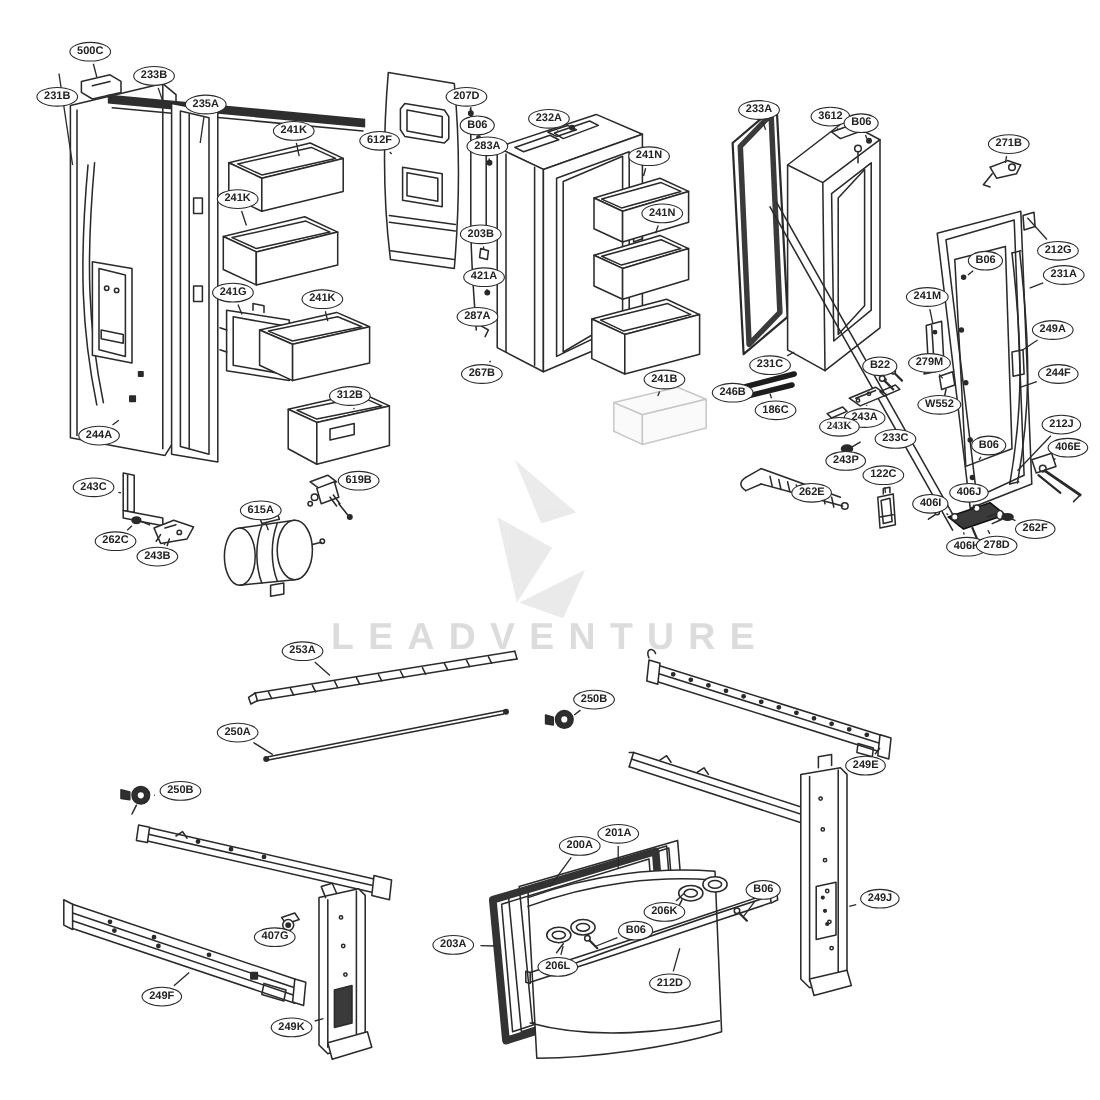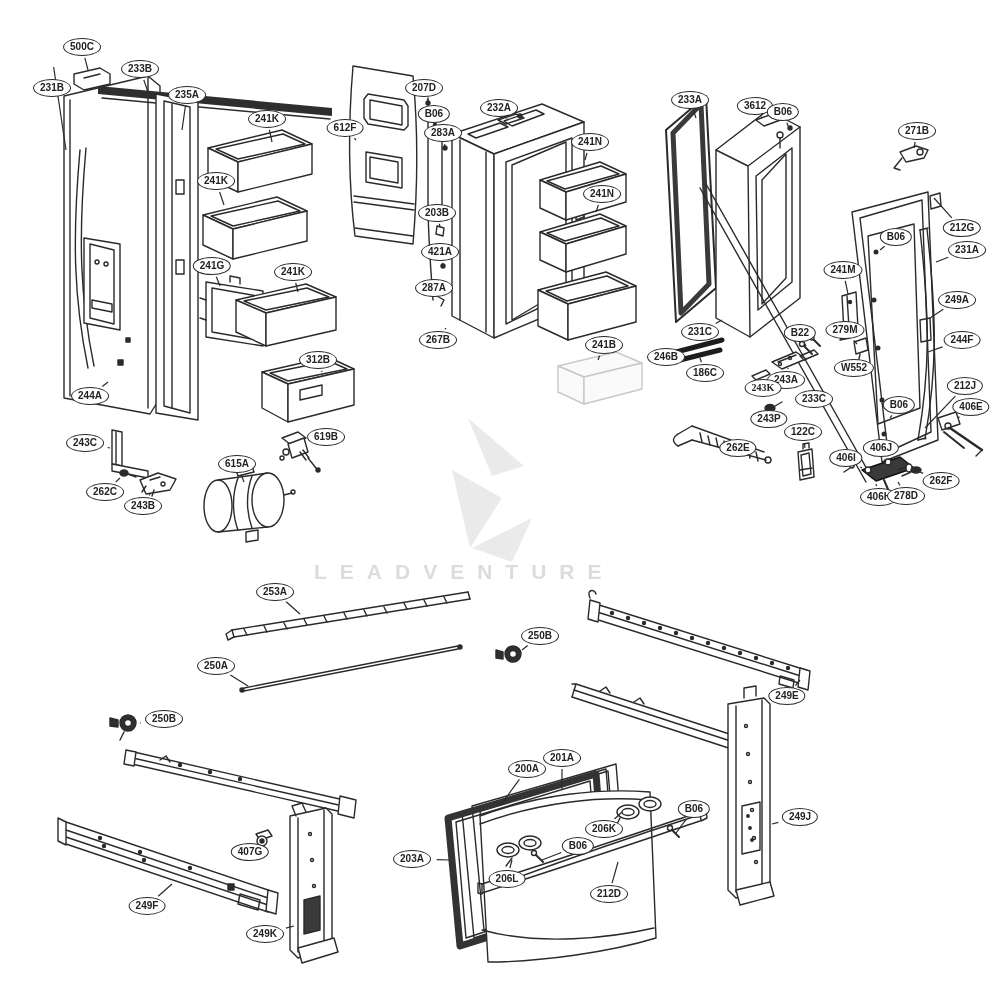--- a/index.html
+++ b/index.html
@@ -1,19 +1,19 @@
 <!DOCTYPE html>
 <html><head>
 <meta charset="utf-8">
 <style>
   html,body{margin:0;padding:0;background:#fff;}
   #stage{position:relative;width:1000px;height:1000px;background:#fff;overflow:hidden;
          font-family:"Liberation Sans",sans-serif;}
-  #watermark-text{position:absolute;left:314px;top:560px;width:420px;
-    font-family:"Liberation Sans",sans-serif;font-weight:bold;font-size:21px;
+  #watermark-text{position:absolute;left:301px;top:560px;width:420px;
+    font-family:"Liberation Sans",sans-serif;font-weight:bold;font-size:34px;
     letter-spacing:13px;color:#dcdcdc;user-select:none;}
   #watermark-logo{position:absolute;left:0;top:0;width:1000px;height:1000px;}
   #art,#leaders{position:absolute;left:0;top:0;width:1000px;height:1000px;}
   #callout-layer{position:absolute;left:0;top:0;width:1000px;height:1000px;}
   .callout{position:absolute;transform:translate(-50%,-50%);
     border:1.6px solid #2a2a2a;border-radius:50%;background:#fff;
     padding:2px 6px;min-width:18px;min-height:12px;
     display:flex;align-items:center;justify-content:center;
     font-size:10px;font-weight:bold;color:#222;line-height:1;white-space:nowrap;}
 </style>

